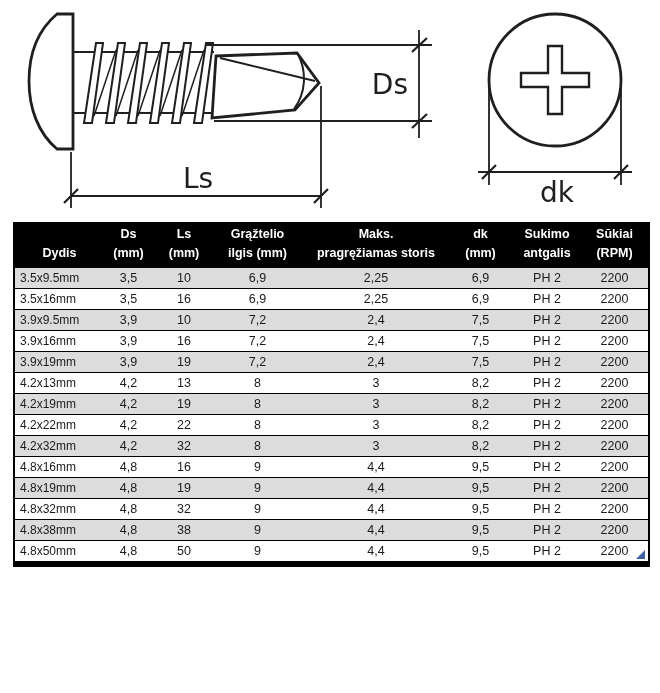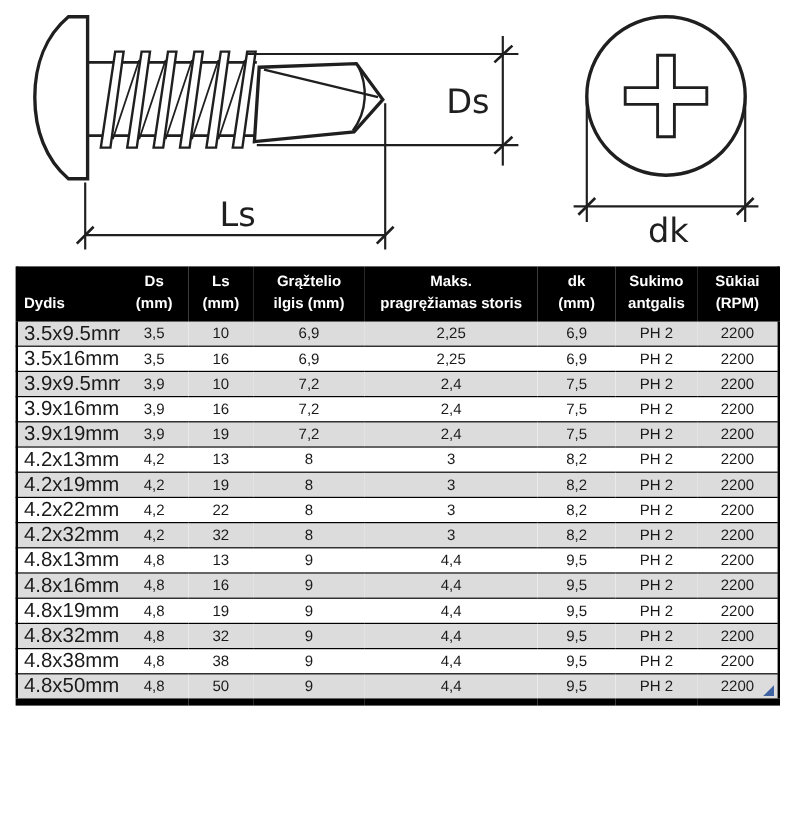--- a/index.html
+++ b/index.html
@@ -37,36 +37,36 @@
     background:var(--header-bg,#000);
     color:var(--header-text,#fff);
     font-weight:bold;
     font-size:12.5px;
     line-height:1.5;
     text-align:center;
     vertical-align:bottom;
     padding:3px 1px 5px 1px;
   }
   table.spec thead th:first-child{
-    text-align:left;
+    text-align:center;
     padding-left:5px;
   }
   table.spec tbody td{
     height:20px;
     font-size:12.5px;
     text-align:center;
     border-bottom:1px solid #000;
     padding:0 2px;
     white-space:nowrap;
     overflow:hidden;
   }
   table.spec tbody td:first-child{
-    text-align:center;
+    text-align:left;
     padding-left:5px;
-    font-size:17px;
+    font-size:12px;
   }
   table.spec tbody tr:nth-child(odd){background:var(--row-odd,#dcdcdc);}
   table.spec tbody tr:nth-child(even){background:var(--row-even,#ffffff);}
   .corner-marker{
     position:absolute;
     right:3px;
     bottom:8px;
     width:0;height:0;
     border-left:9px solid transparent;
     border-bottom:9px solid var(--marker,#3f63a3);
@@ -259,30 +259,20 @@
           <td>4.2x32mm</td>
           <td>4,2</td>
           <td>32</td>
           <td>8</td>
           <td>3</td>
           <td>8,2</td>
           <td>PH 2</td>
           <td>2200</td>
         </tr>
         <tr>
-          <td>4.8x13mm</td>
-          <td>4,8</td>
-          <td>13</td>
-          <td>9</td>
-          <td>4,4</td>
-          <td>9,5</td>
-          <td>PH 2</td>
-          <td>2200</td>
-        </tr>
-        <tr>
           <td>4.8x16mm</td>
           <td>4,8</td>
           <td>16</td>
           <td>9</td>
           <td>4,4</td>
           <td>9,5</td>
           <td>PH 2</td>
           <td>2200</td>
         </tr>
         <tr>

